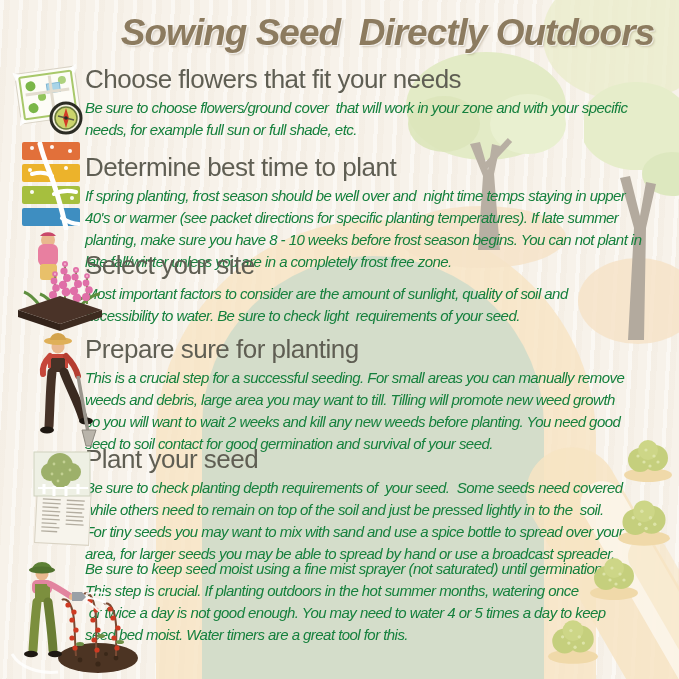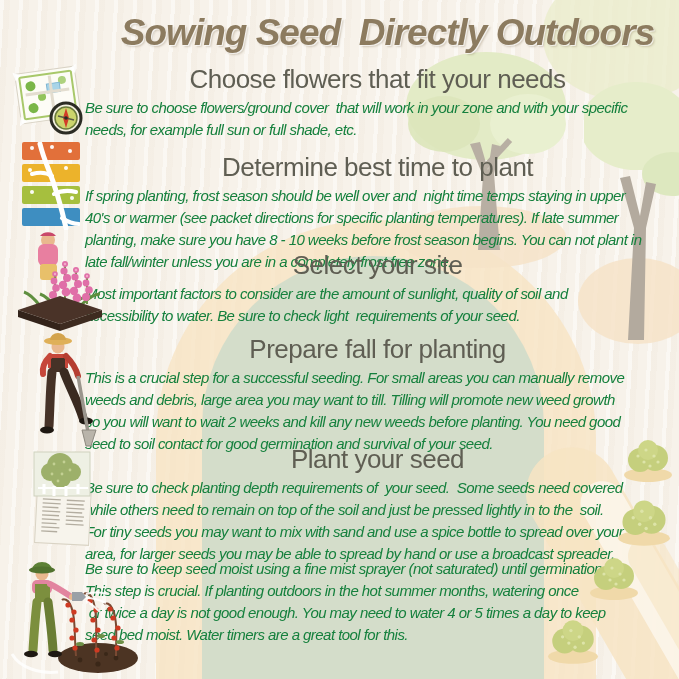--- a/index.html
+++ b/index.html
@@ -49,21 +49,21 @@
   .title{
     position:absolute;left:0;top:12px;width:679px;text-align:center;
     font-style:italic;font-weight:700;font-size:37px;letter-spacing:-1px;
     color:#8c7b5f;white-space:pre-wrap;z-index:3;margin:0;
     text-shadow:1px 1px 0 rgba(255,255,255,.7),2px 2px 2px rgba(110,90,60,.25);
     padding-left:48px;
   }
   .step{position:absolute;left:85px;width:585px;z-index:3;}
   .heading{
     font-size:26px;font-weight:400;letter-spacing:-.5px;color:#5f5e53;
-    margin:0 0 3px 0;line-height:30px;text-align:center;
+    margin:0 0 3px 0;line-height:30px;
   }
   .body{
     font-style:italic;font-size:15px;letter-spacing:-.55px;line-height:22px;
     color:#15803d;white-space:pre-wrap;
   }
   .step-icon{position:absolute;z-index:4;}
 </style>
 </head>
 <body>
 
@@ -341,21 +341,21 @@
     <h2 class="heading">Determine best time to plant</h2>
     <div class="body">If spring planting, frost season should be well over and  night time temps staying in upper<br>40's or warmer (see packet directions for specific planting temperatures). If late summer<br>planting, make sure you have 8 - 10 weeks before frost season begins. You can not plant in<br>late fall/winter unless you are in a completely frost free zone.</div>
   </div>
 
   <div class="step" style="top:250px">
     <h2 class="heading">Select your site</h2>
     <div class="body">Most important factors to consider are the amount of sunlight, quality of soil and<br>accessibility to water. Be sure to check light  requirements of your seed.</div>
   </div>
 
   <div class="step" style="top:334px">
-    <h2 class="heading">Prepare fall for planting</h2>
+    <h2 class="heading">Prepare sure for planting</h2>
     <div class="body">This is a crucial step for a successful seeding. For small areas you can manually remove<br>weeds and debris, large area you may want to till. Tilling will promote new weed growth<br>so you will want to wait 2 weeks and kill any new weeds before planting. You need good<br>seed to soil contact for good germination and survival of your seed.</div>
   </div>
 
   <div class="step" style="top:444px">
     <h2 class="heading">Plant your seed</h2>
     <div class="body">Be sure to check planting depth requirements of  your seed.  Some seeds need covered<br>while others need to remain on top of the soil and just be pressed lightly in to the  soil.<br>For tiny seeds you may want to mix with sand and use a spice bottle to spread over your<br>area, for larger seeds you may be able to spread by hand or use a broadcast spreader.</div>
   </div>
 
   <div class="step" style="top:558px">
     <div class="body">Be sure to keep seed moist using a fine mist sprayer (not saturated) until germination.<br>This step is crucial. If planting outdoors in the hot summer months, watering once<br> or twice a day is not good enough. You may need to water 4 or 5 times a day to keep<br>seed bed moist. Water timers are a great tool for this.</div>

